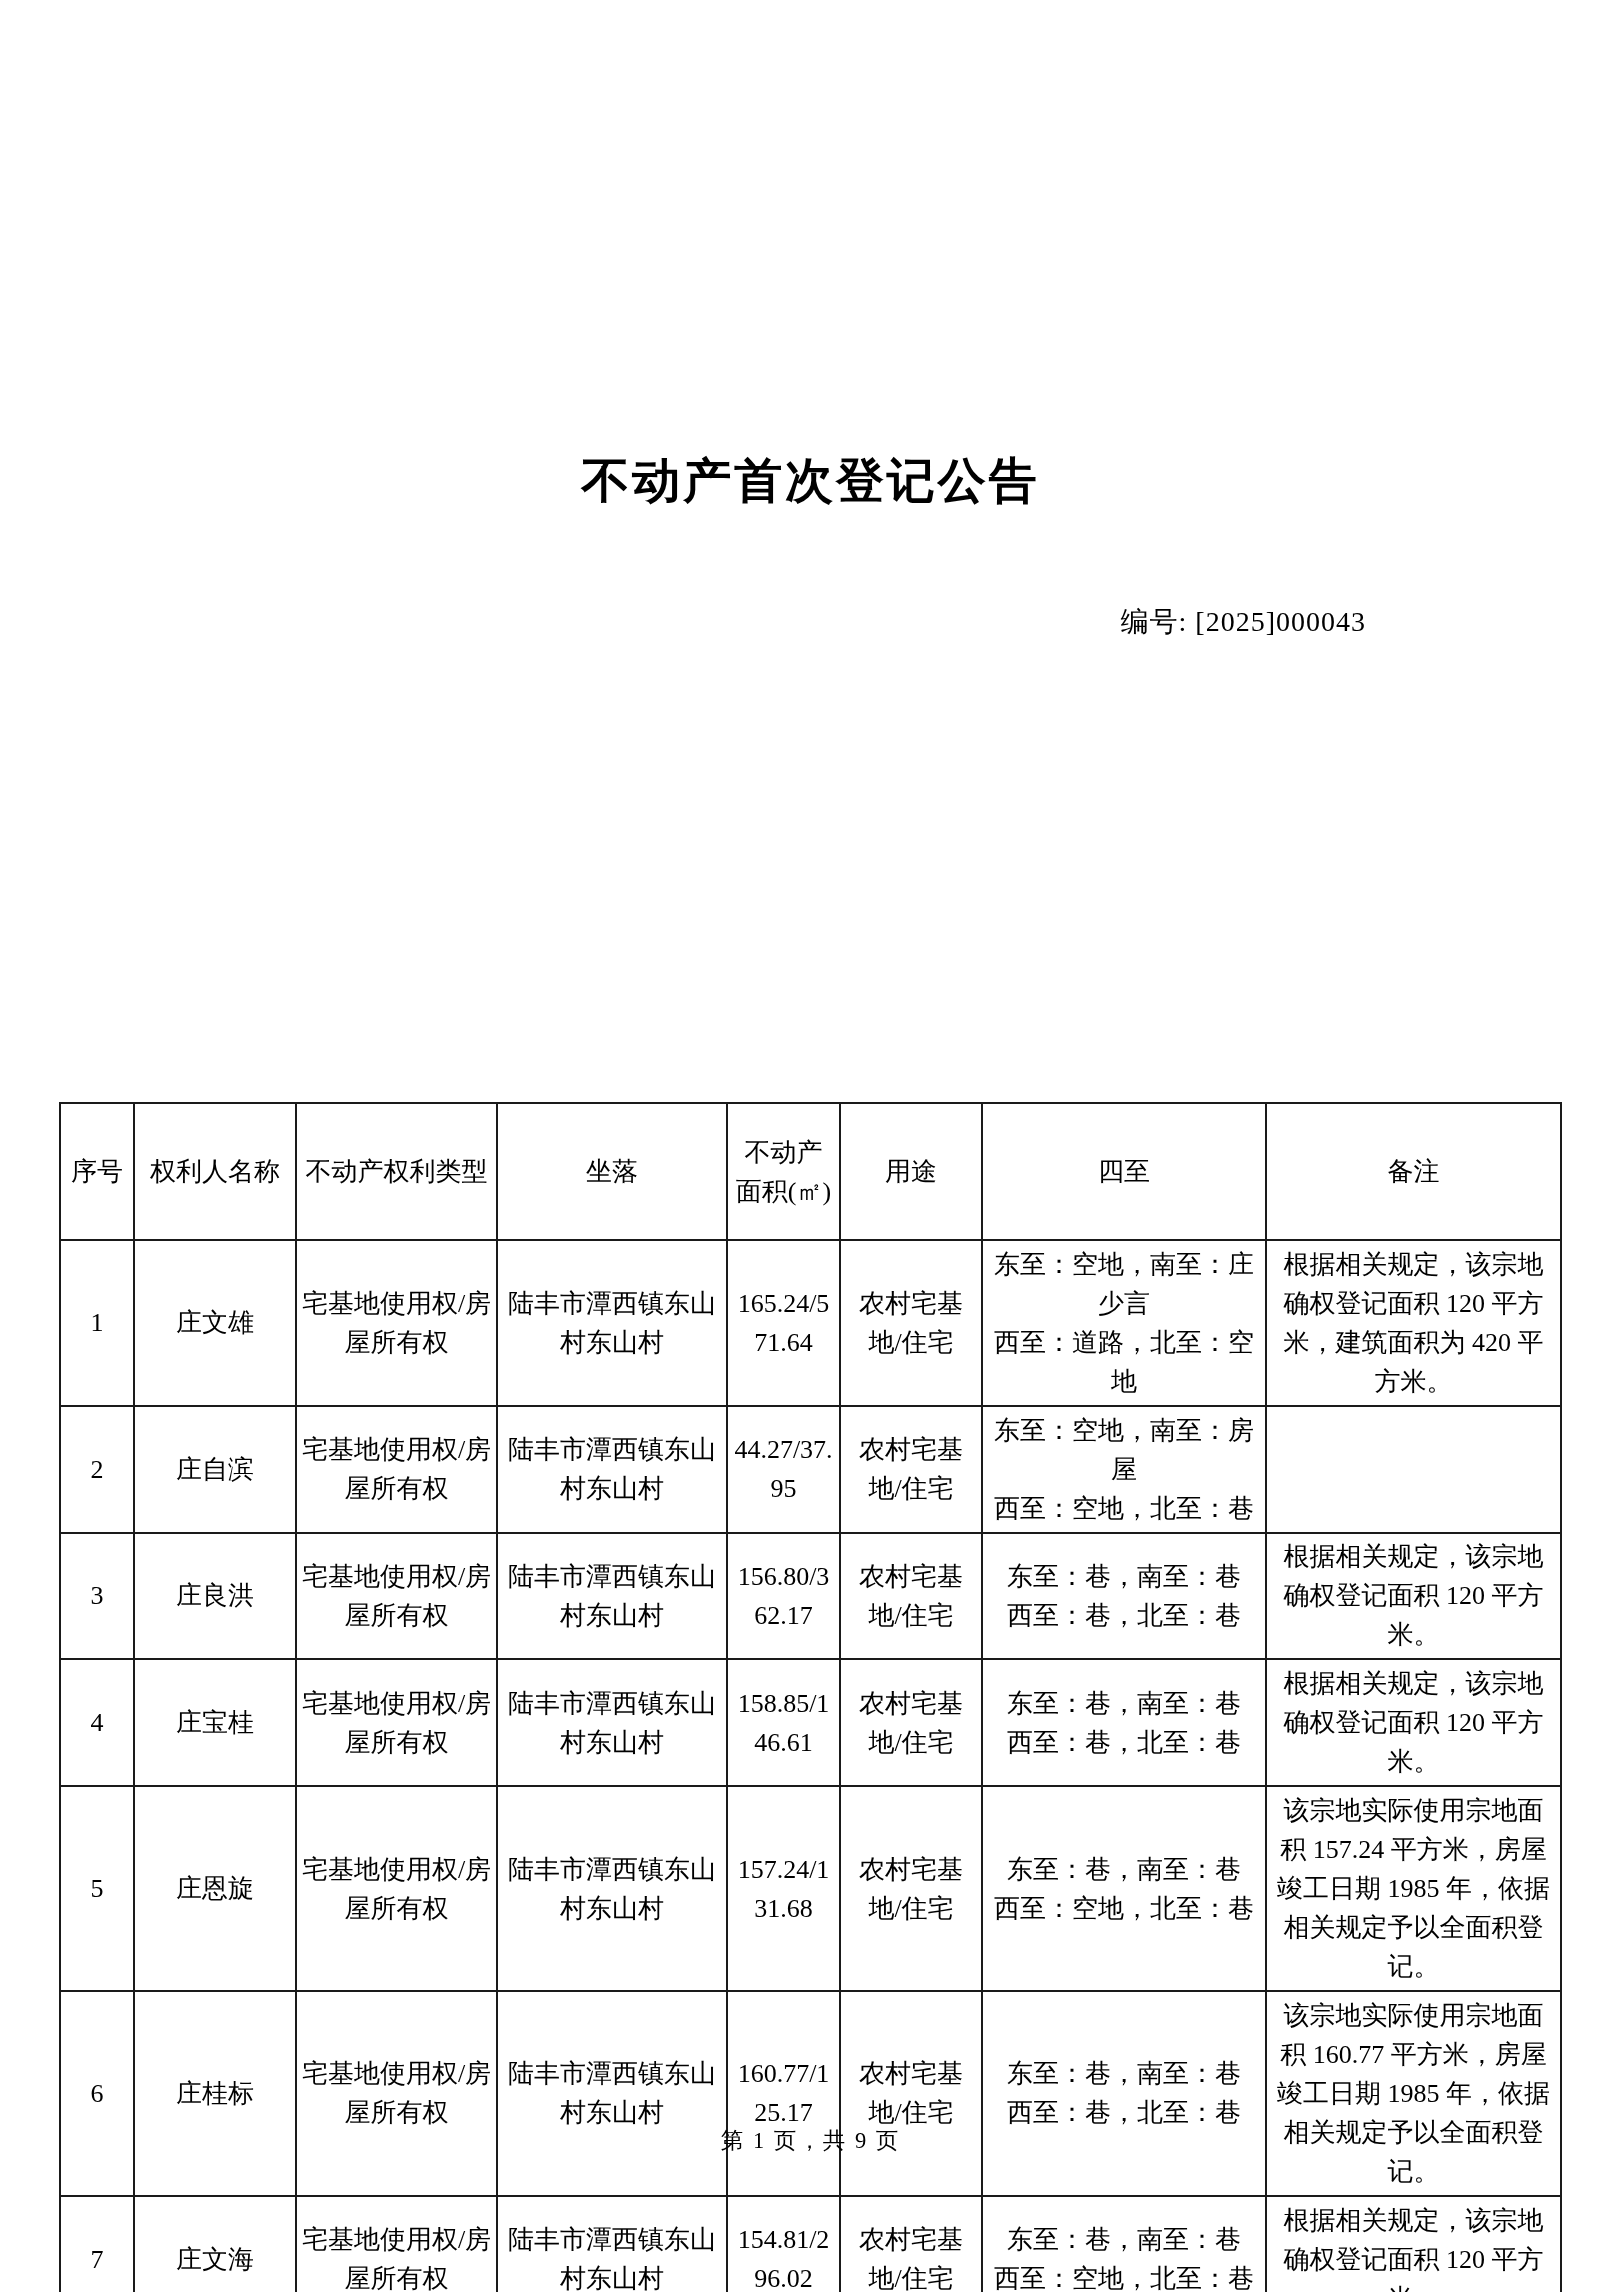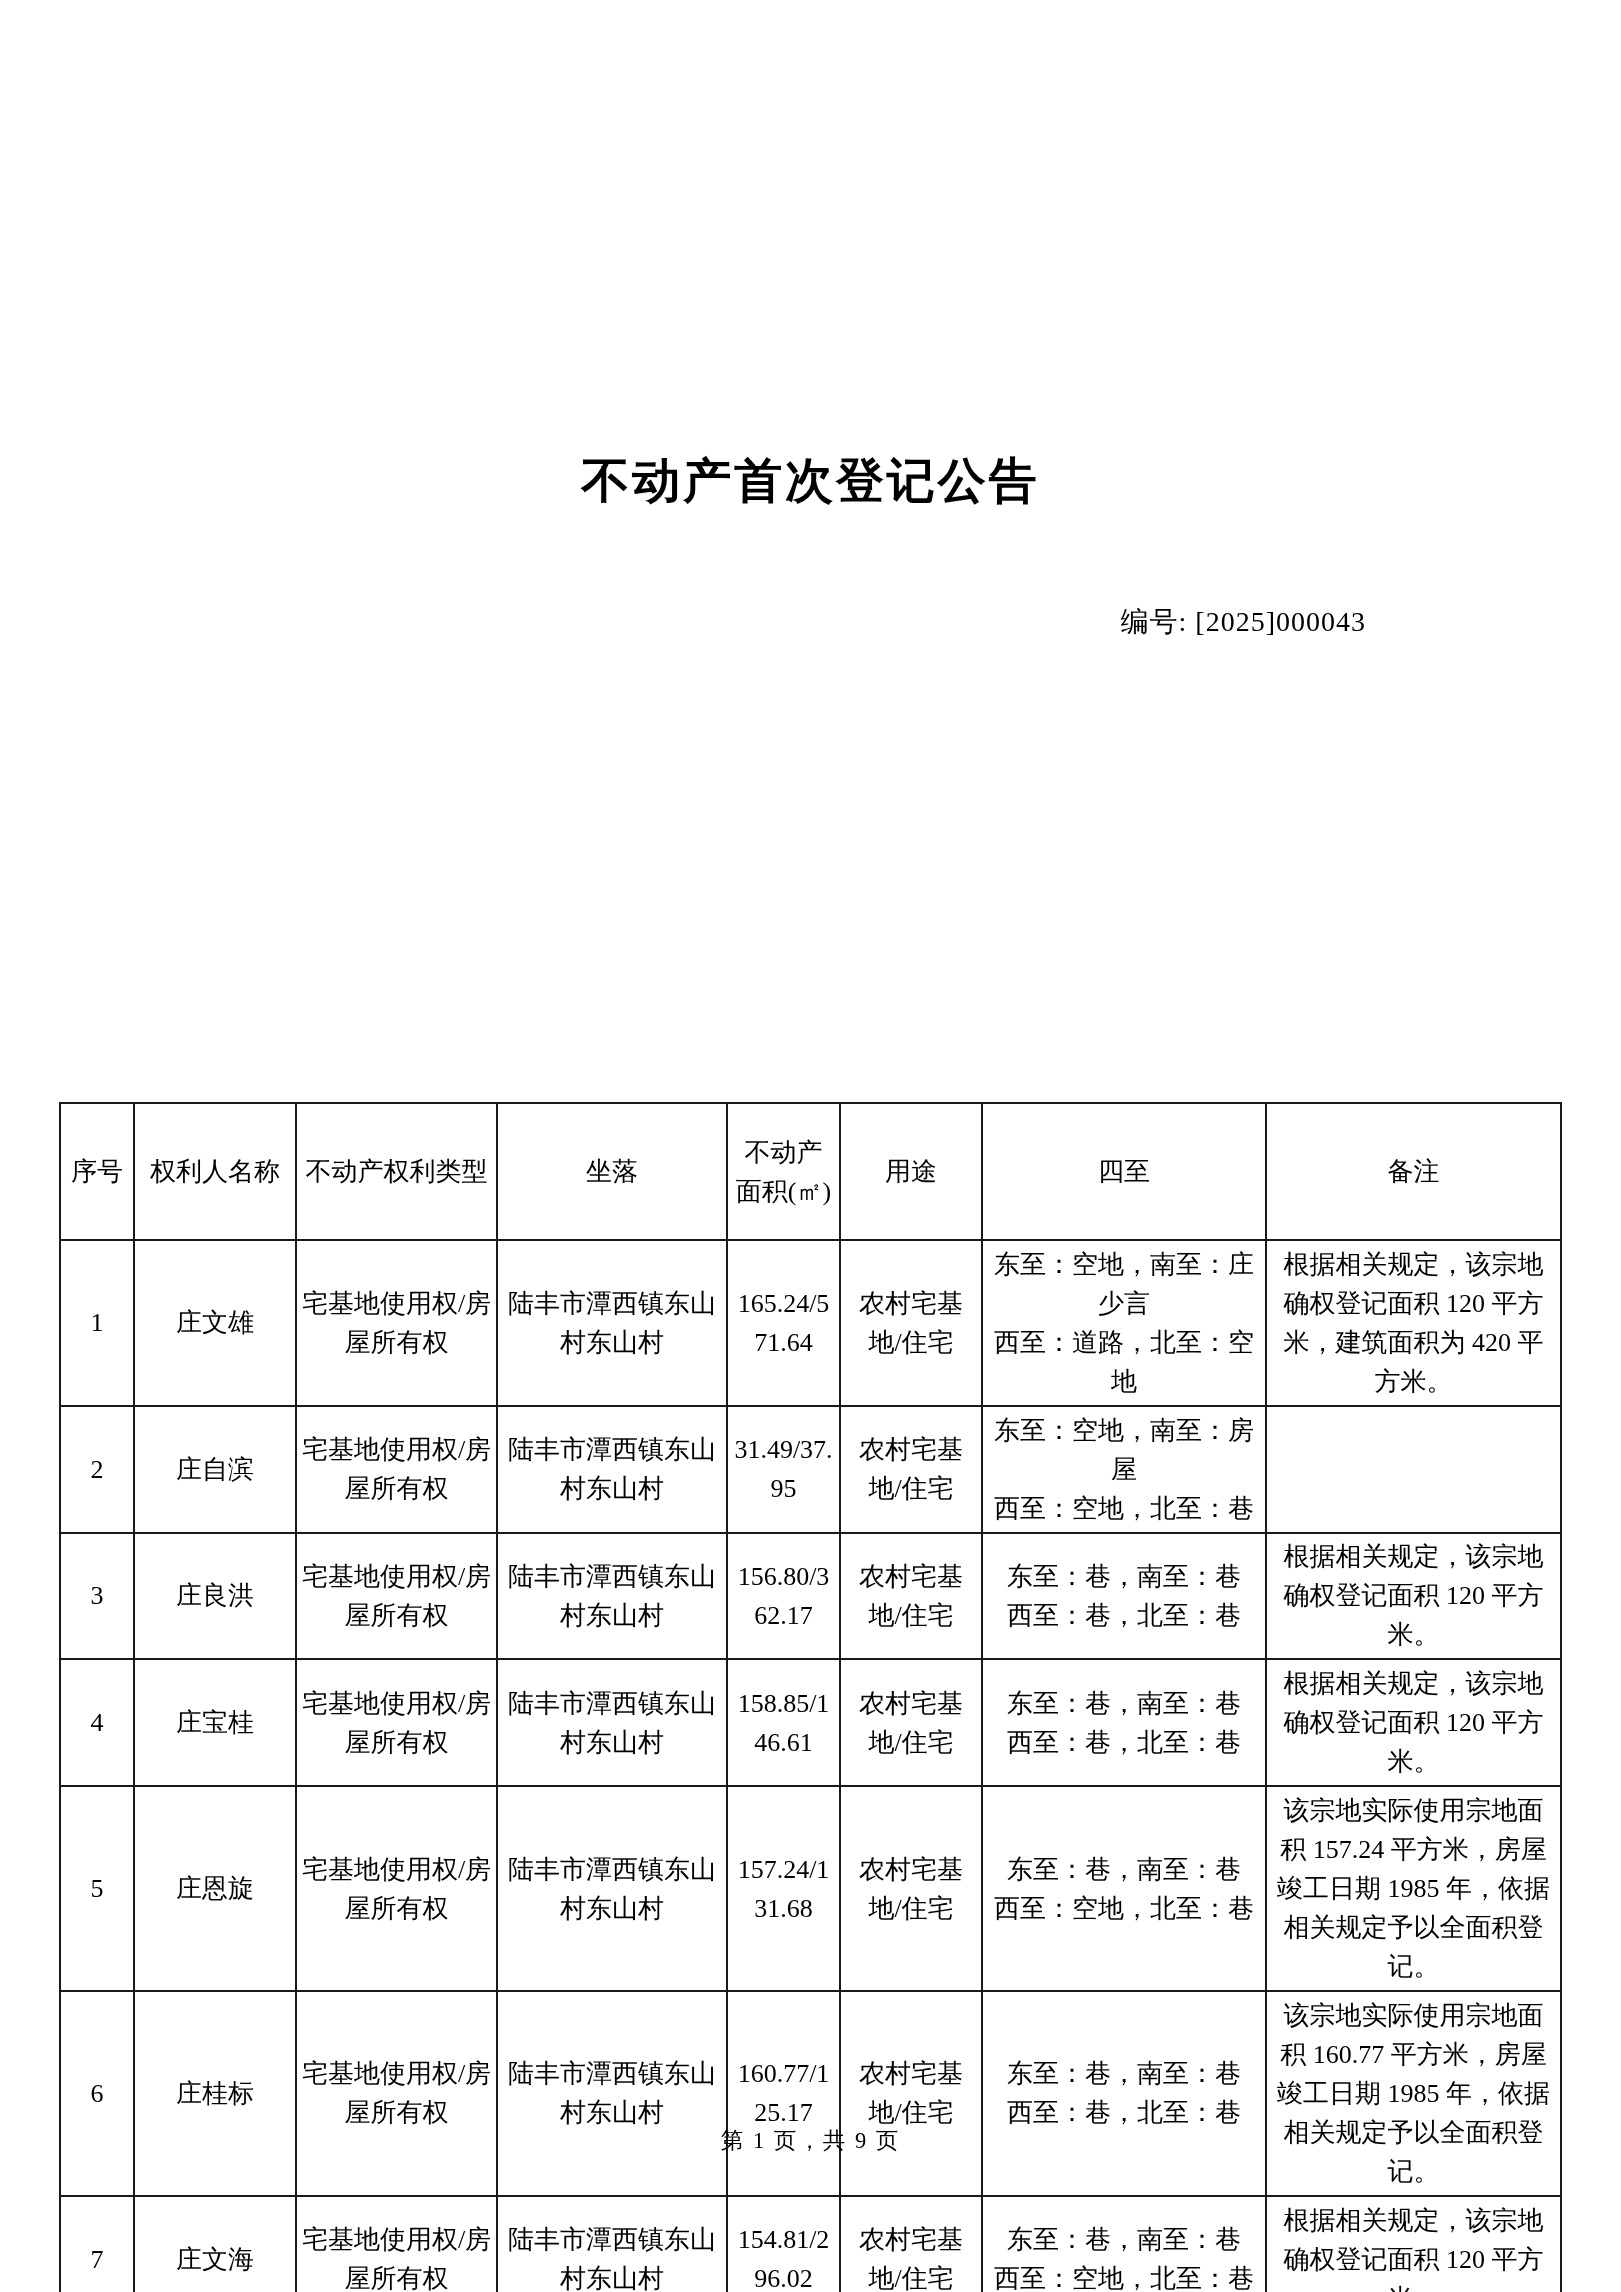--- a/index.html
+++ b/index.html
@@ -95,21 +95,21 @@
             <div class="bounds-line">东至：空地，南至：庄少言</div>
             <div class="bounds-line">西至：道路，北至：空地</div>
           </td>
           <td>根据相关规定，该宗地确权登记面积 120 平方米，建筑面积为 420 平方米。</td>
         </tr>
         <tr>
           <td>2</td>
           <td>庄自滨</td>
           <td>宅基地使用权/房屋所有权</td>
           <td>陆丰市潭西镇东山村东山村</td>
-          <td class="break-all">31.49/37.95</td>
+          <td class="break-all">44.27/37.95</td>
           <td>农村宅基地/住宅</td>
           <td>
             <div class="bounds-line">东至：空地，南至：房屋</div>
             <div class="bounds-line">西至：空地，北至：巷</div>
           </td>
           <td></td>
         </tr>
         <tr>
           <td>3</td>
           <td>庄良洪</td>

